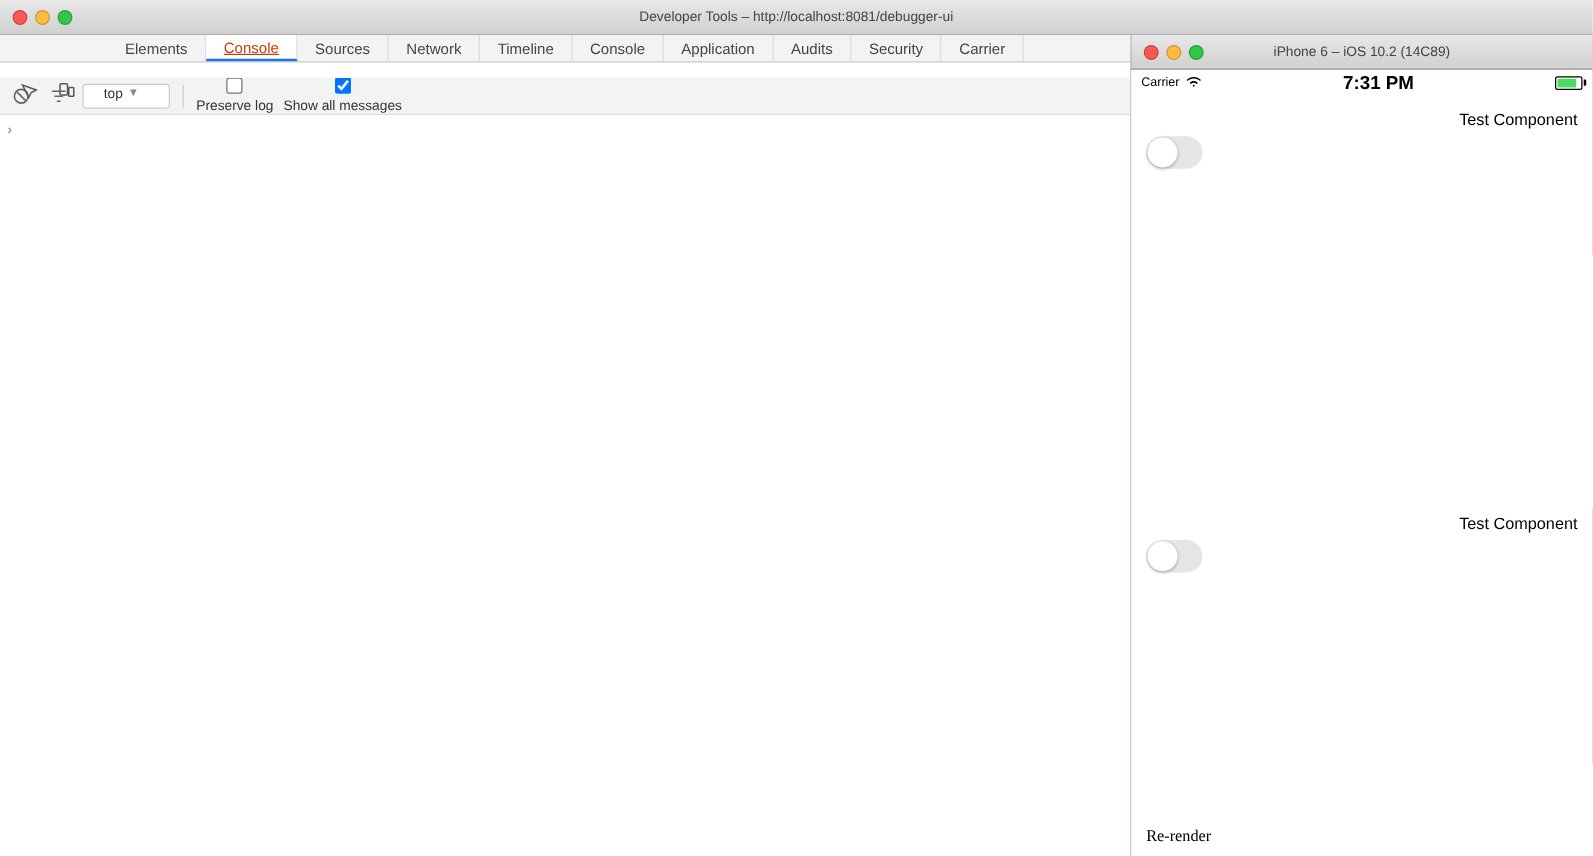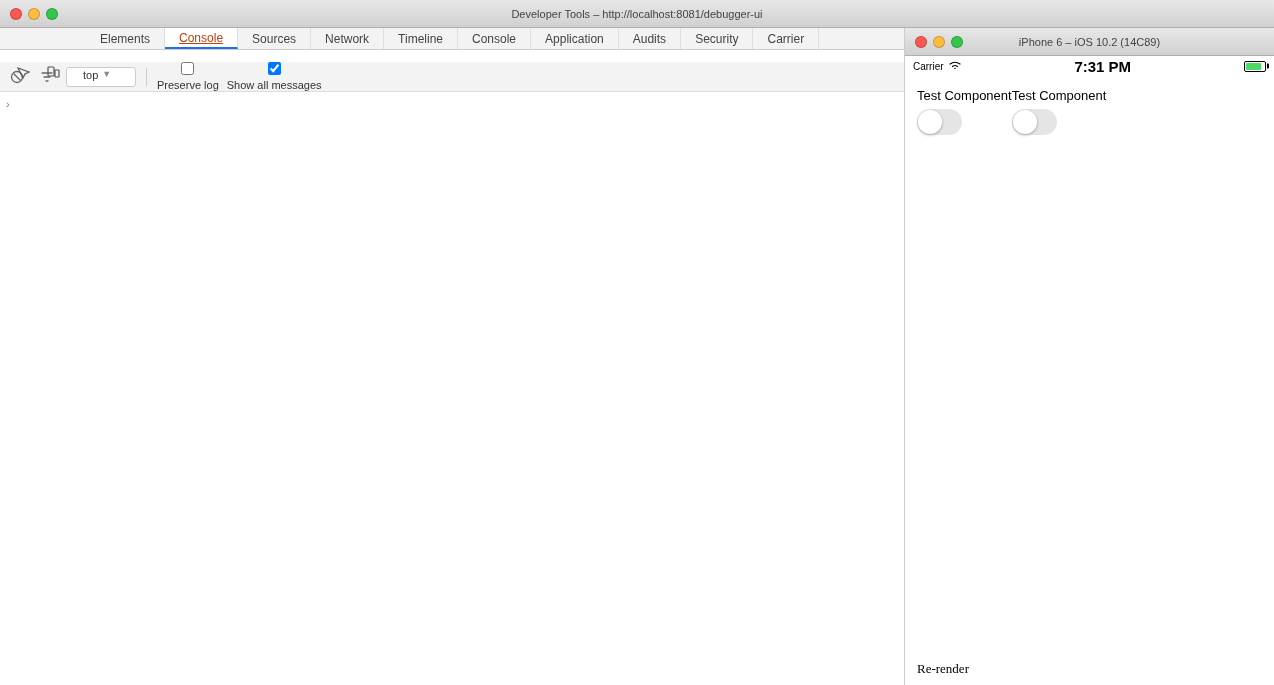--- a/index.html
+++ b/index.html
@@ -282,21 +282,21 @@
     .wifi-icon {
       font-size: 10px;
     }
 
     
     .ios-content {
       flex: 1;
       background: #fff;
       padding: 12px;
       display: flex;
-      flex-direction: row;
+      flex-direction: column;
       gap: 0;
     }
     .ios-section-title {
       font-size: 13px;
       font-weight: 400;
       color: #000;
       margin-bottom: 6px;
       font-family: -apple-system, Helvetica, sans-serif;
     }
     .ios-toggle {

